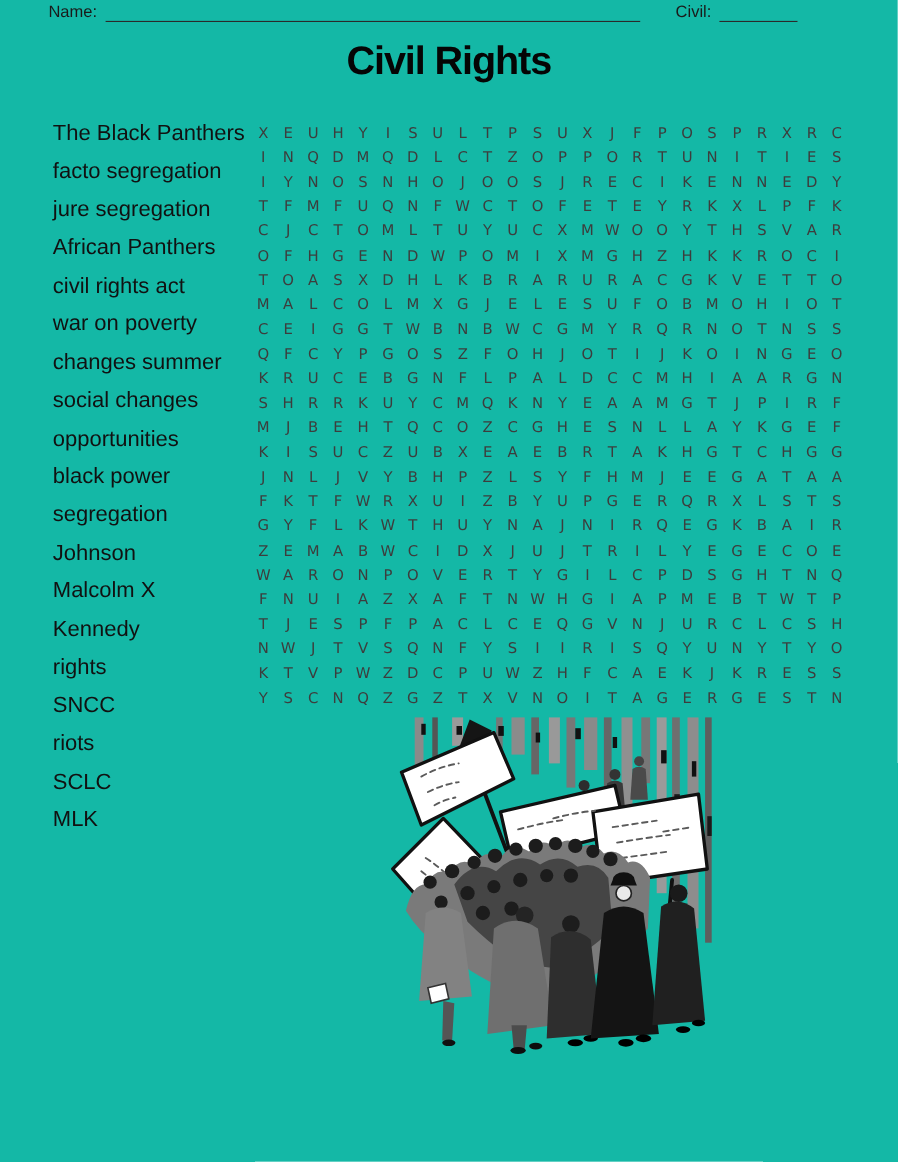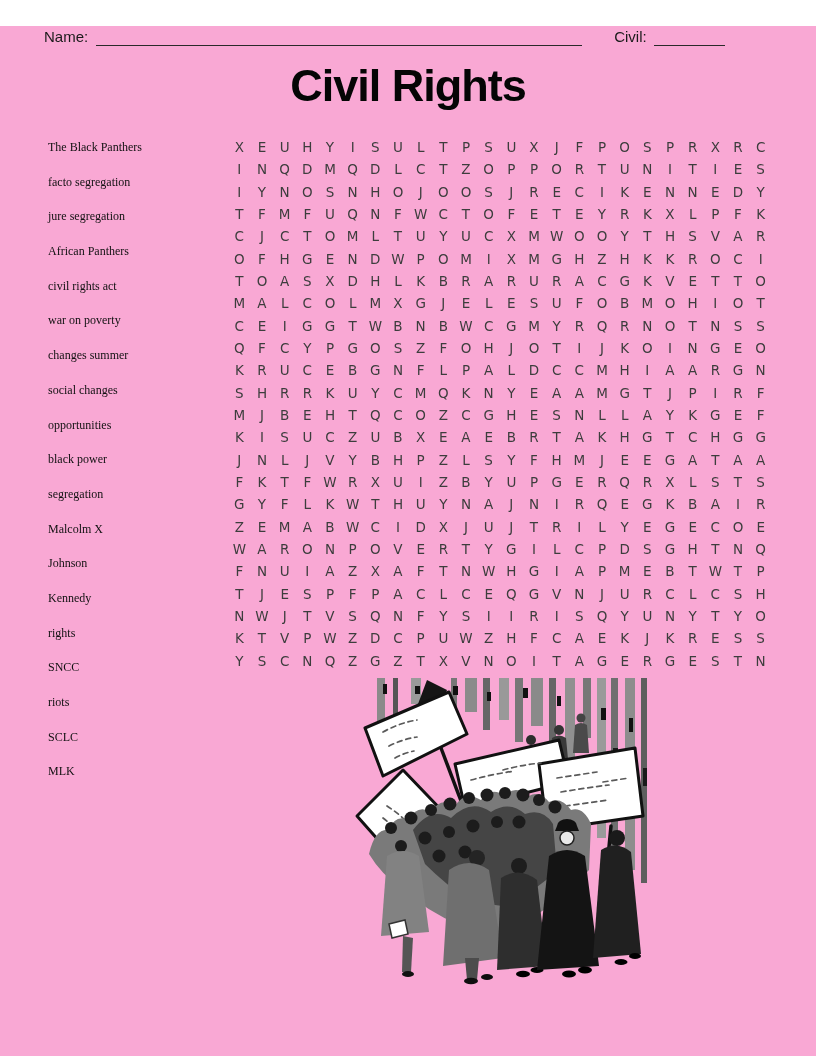--- a/index.html
+++ b/index.html
@@ -4,52 +4,51 @@
 <style>
   * { margin: 0; padding: 0; box-sizing: border-box; }
   html, body { background: #ffffff; }
   body {
     width: 816px; height: 1056px;
     position: relative;
     overflow: hidden;
     font-family: "Liberation Sans", sans-serif;
     color: #000;
   }
-  .page { position: absolute; inset: 0; background: #f9a8d4; margin-top: 26px; }
+  .page { position: absolute; inset: 0; background: #14b8a6; }
 
   
   .header-row {
     position: absolute; left: 44px; top: 0px; width: 694px; height: 20px;
     display: flex; align-items: flex-end;
     font-size: 15px; color: #1a1a1a;
   }
   .hdr-label { white-space: nowrap; padding-bottom: 1px; }
   .write-line { border-bottom: 1.6px solid #2a2a2a; height: 16px; }
   .name-line { width: 486px; margin-left: 8px; }
   .date-gap { width: 32px; }
   .date-line { width: 71px; margin-left: 7px; }
 
   
   .title {
     position: absolute; left: 0; top: 34px; width: 100%;
     text-align: center;
-    font-size: 45px; font-weight: bold; letter-spacing: -1px;
+    font-size: 36px; font-weight: bold; letter-spacing: -1px;
     color: #050505;
   }
 
   
   .word-list {
     position: absolute; left: 48px; top: 104px; width: 180px;
     display: flex; flex-direction: column;
   }
   .word-item {
     height: 34.7px; line-height: 34.7px;
-    font-size: 12px; color: #111;
+    font-size: 20px; color: #111;
     white-space: nowrap;
-    font-family: Liberation Serif, serif;
   }
 
   
   .grid {
     position: absolute; left: 228px; top: 110px;
     width: 544px; height: 536px;
     display: grid;
     grid-template-columns: repeat(24, 1fr);
     grid-template-rows: repeat(24, 1fr);
   }
@@ -85,22 +84,22 @@
       <div class="word-item">facto segregation</div>
       <div class="word-item">jure segregation</div>
       <div class="word-item">African Panthers</div>
       <div class="word-item">civil rights act</div>
       <div class="word-item">war on poverty</div>
       <div class="word-item">changes summer</div>
       <div class="word-item">social changes</div>
       <div class="word-item">opportunities</div>
       <div class="word-item">black power</div>
       <div class="word-item">segregation</div>
+      <div class="word-item">Johnson</div>
       <div class="word-item">Malcolm X</div>
-      <div class="word-item">Johnson</div>
       <div class="word-item">Kennedy</div>
       <div class="word-item">rights</div>
       <div class="word-item">SNCC</div>
       <div class="word-item">riots</div>
       <div class="word-item">SCLC</div>
       <div class="word-item">MLK</div>
     </div>
 
   <div class="grid">
       <span class="grid-cell">X</span>

